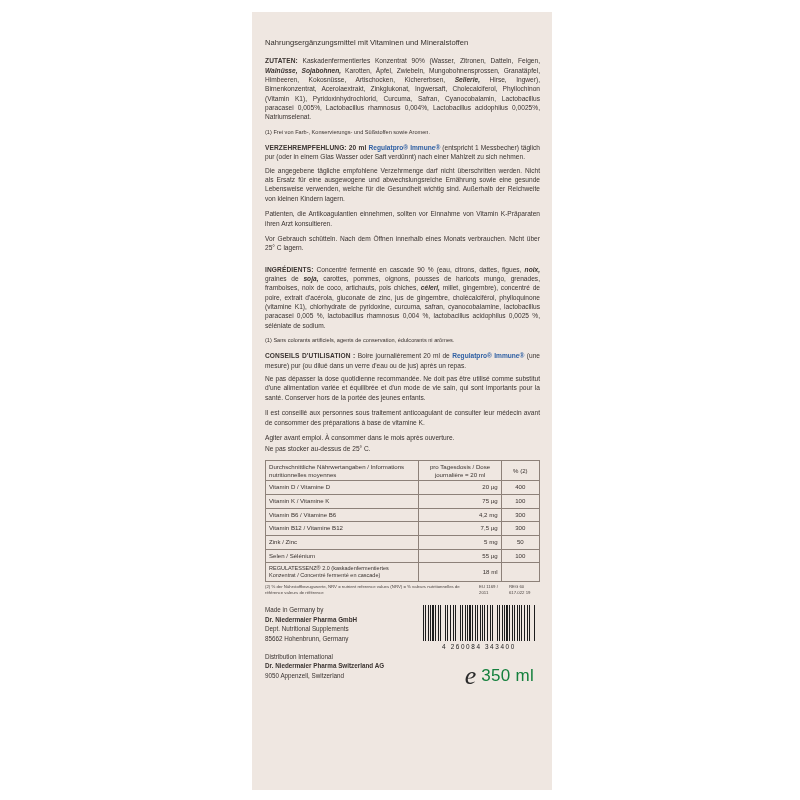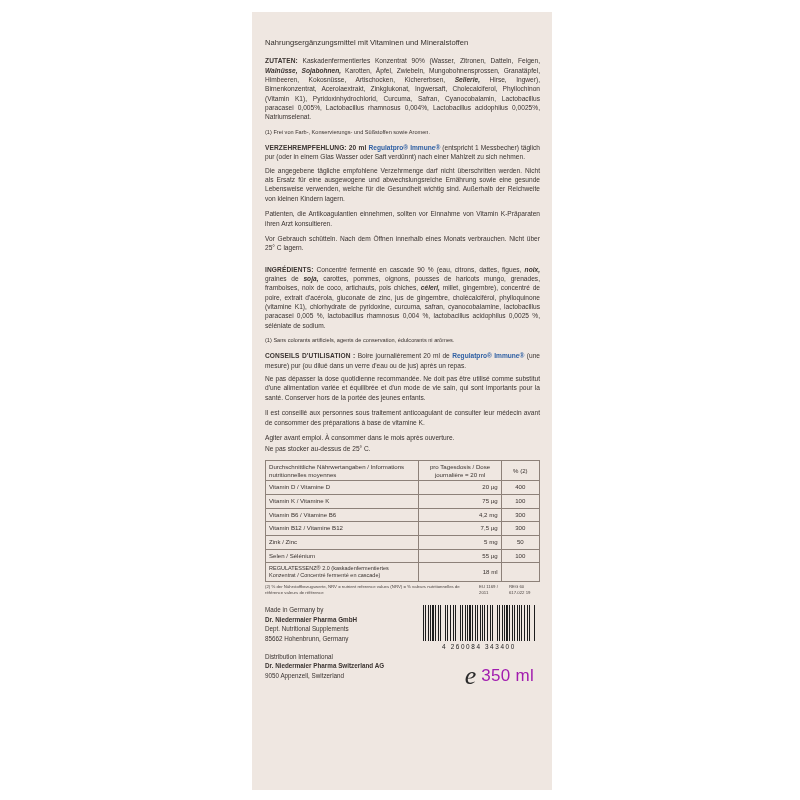--- a/index.html
+++ b/index.html
@@ -153,21 +153,21 @@
   }
   .e-mark {
     font-family: "Liberation Serif", serif;
     font-style: italic;
     font-size: 26px;
     line-height: 1;
     color: #2b2b2b;
   }
   .volume {
     font-size: 17px;
-    color: #a21caf;
+    color: #15803d;
     letter-spacing: 0.3px;
   }
 </style>
 </head>
 <body>
 
 <div class="page">
   <div class="label-panel">
 
     <div class="hdr-line">Nahrungsergänzungsmittel mit Vitaminen und Mineralstoffen</div>

